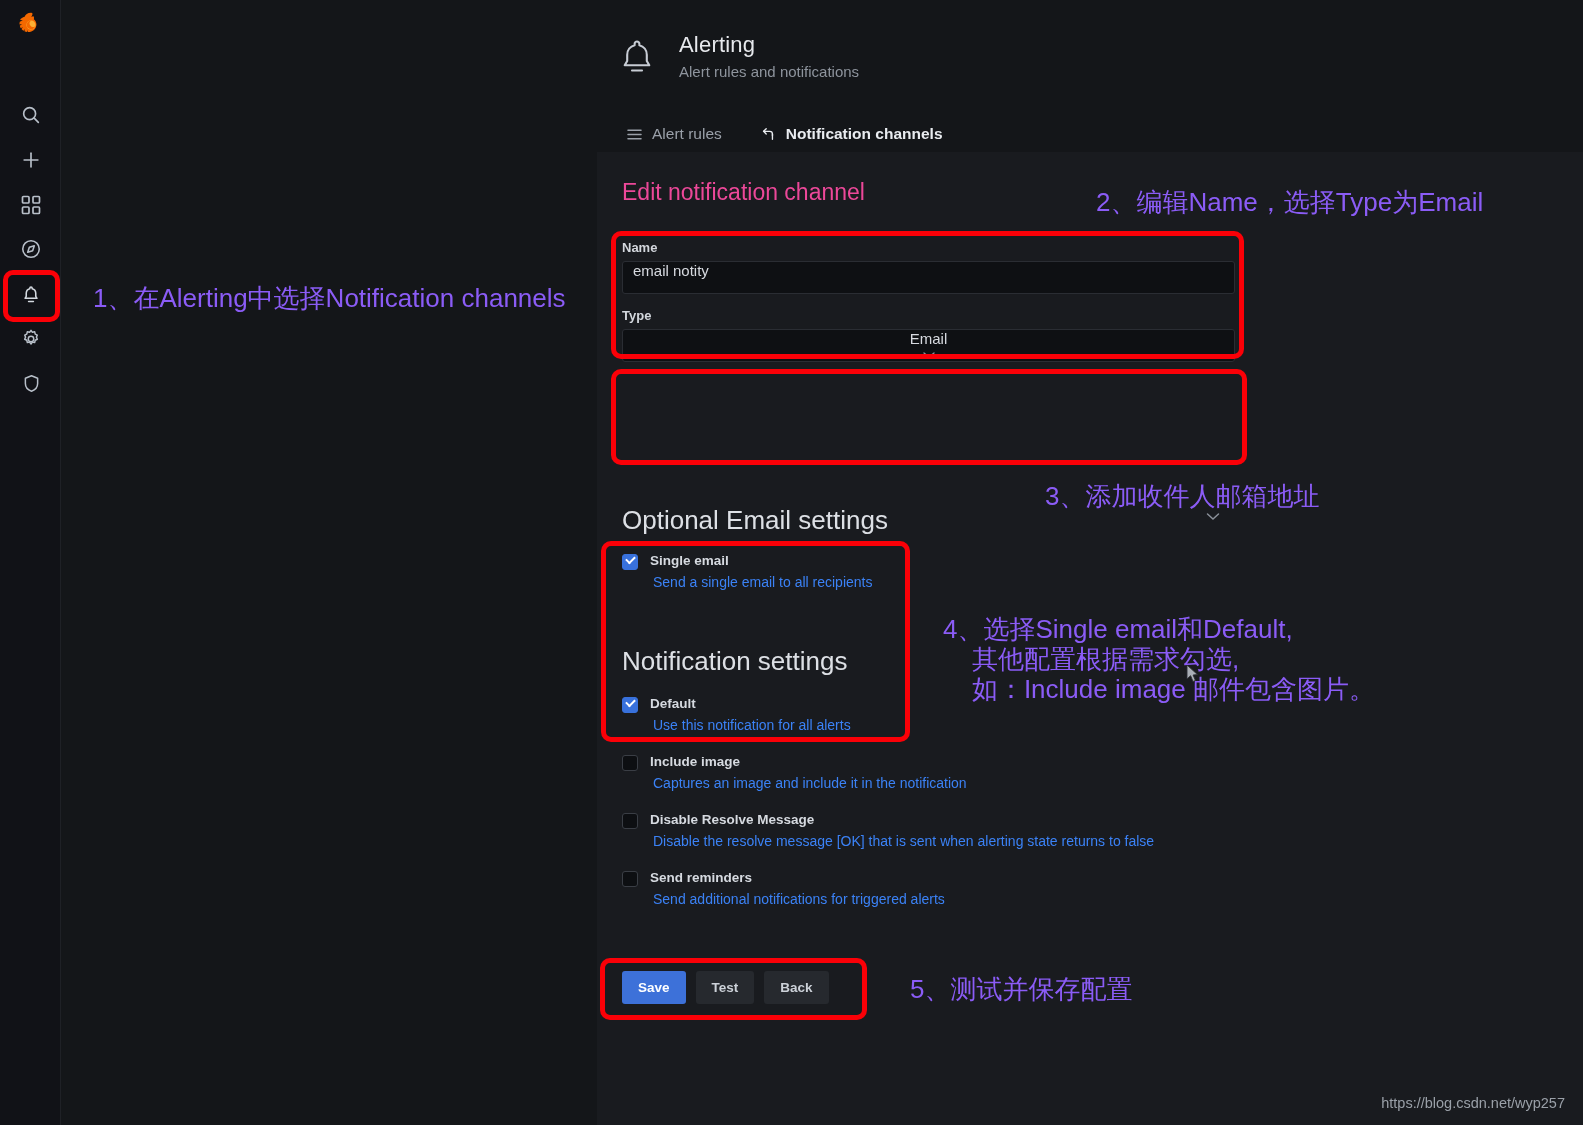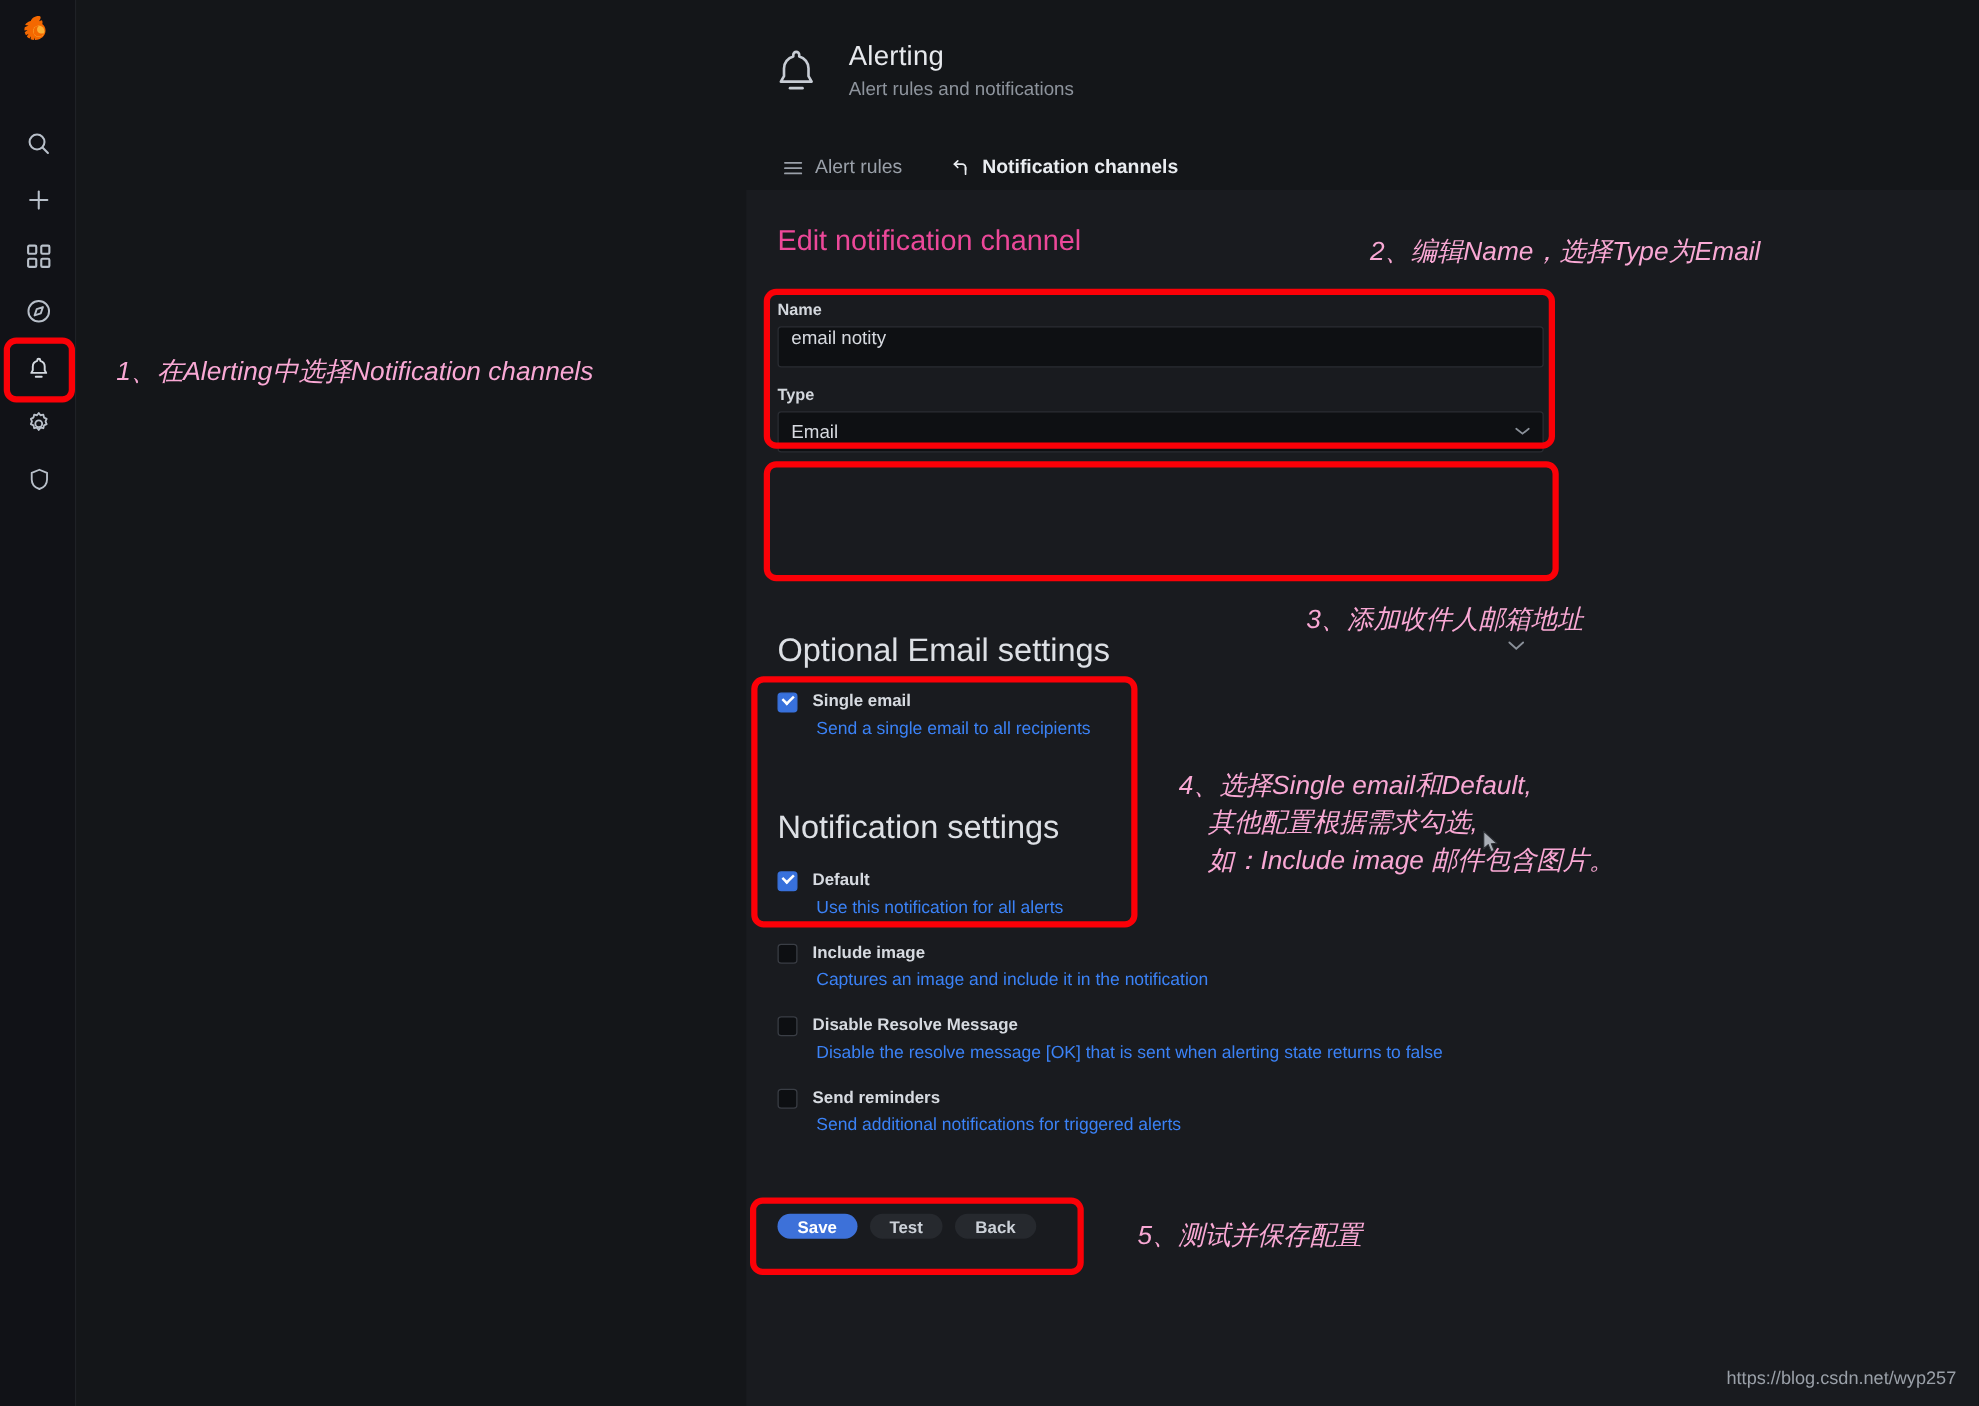--- a/index.html
+++ b/index.html
@@ -54,21 +54,21 @@
   .field-help { font-size: 13px; color: #8d939c; margin-bottom: 9px; }
 
   .input-box {
     background: #0e1013; border: 1px solid #2a2d33; border-radius: 3px;
     height: 33px; display: flex; padding: 0 10px;
     font-size: 15px; color: #d7dae0;
   }
   .select-box {
     background: #0e1013; border: 1px solid #2a2d33; border-radius: 3px;
     height: 33px; display: flex; align-items: center; justify-content: space-between;
-    padding: 0 10px; font-size: 15px; color: #d7dae0;
+    padding: 0 10px; font-size: 15px; color: #d7dae0; flex-direction: column;
   }
   .select-box .chev { color: #8a9099; font-size: 11px; }
 
   .textarea-box {
     background: #0e1013; border: 1px solid #2a2d33; border-radius: 3px;
     height: 50px; position: relative; padding: 7px 10px;
   }
   .redact {
     display: inline-block; width: 196px; height: 19px;
     background: #ffff00; border: 1px solid #3d6eb5; vertical-align: middle;
@@ -84,35 +84,34 @@
     background: #0d0f12; border: 1px solid #3a3e45;
   }
   .cbox.checked { background: #3871dc; border-color: #3871dc; }
   .cbox .tick { position: absolute; left: 3px; top: 1px; width: 9px; height: 6px;
     border-left: 2.2px solid #fff; border-bottom: 2.2px solid #fff;
     transform: rotate(-45deg); }
   .cb-label { margin-left: 28px; font-size: 13.5px; font-weight: bold; color: #d6dae0; line-height: 18px; }
   .cb-desc { margin-left: 31px; font-size: 14px; color: #3b82f6; margin-top: 4px; }
 
   .btn {
-    height: 20px; border-radius: 13px; border: none; padding: 0 16px;
+    height: 33px; border-radius: 3px; border: none; padding: 0 16px;
     font-size: 13.5px; font-weight: bold; cursor: pointer; font-family: inherit;
   }
   .btn-primary { background: #3d71d9; color: #ffffff; }
   .btn-secondary { background: #26292e; color: #ccd1d8; }
 
   
   .redbox {
     position: absolute; border: 5px solid #fb0007; border-radius: 10px;
     pointer-events: none;
   }
   .annot {
-    position: absolute; color: #f9a8d4; font-size: 21px; line-height: 30px;
+    position: absolute; color: #8b5cf6; font-size: 26px; line-height: 30px;
     white-space: pre;
-    font-style: italic;
   }
   .watermark {
     position: absolute; right: 18px; bottom: 14px; color: #9aa0a8; font-size: 14.5px;
   }
   .mini-chev { position: absolute; color: #8a9099; font-size: 14px; }
   .cursor-arrow { position: absolute; width: 14px; height: 20px; }
 </style>
 </head>
 <body>
 

